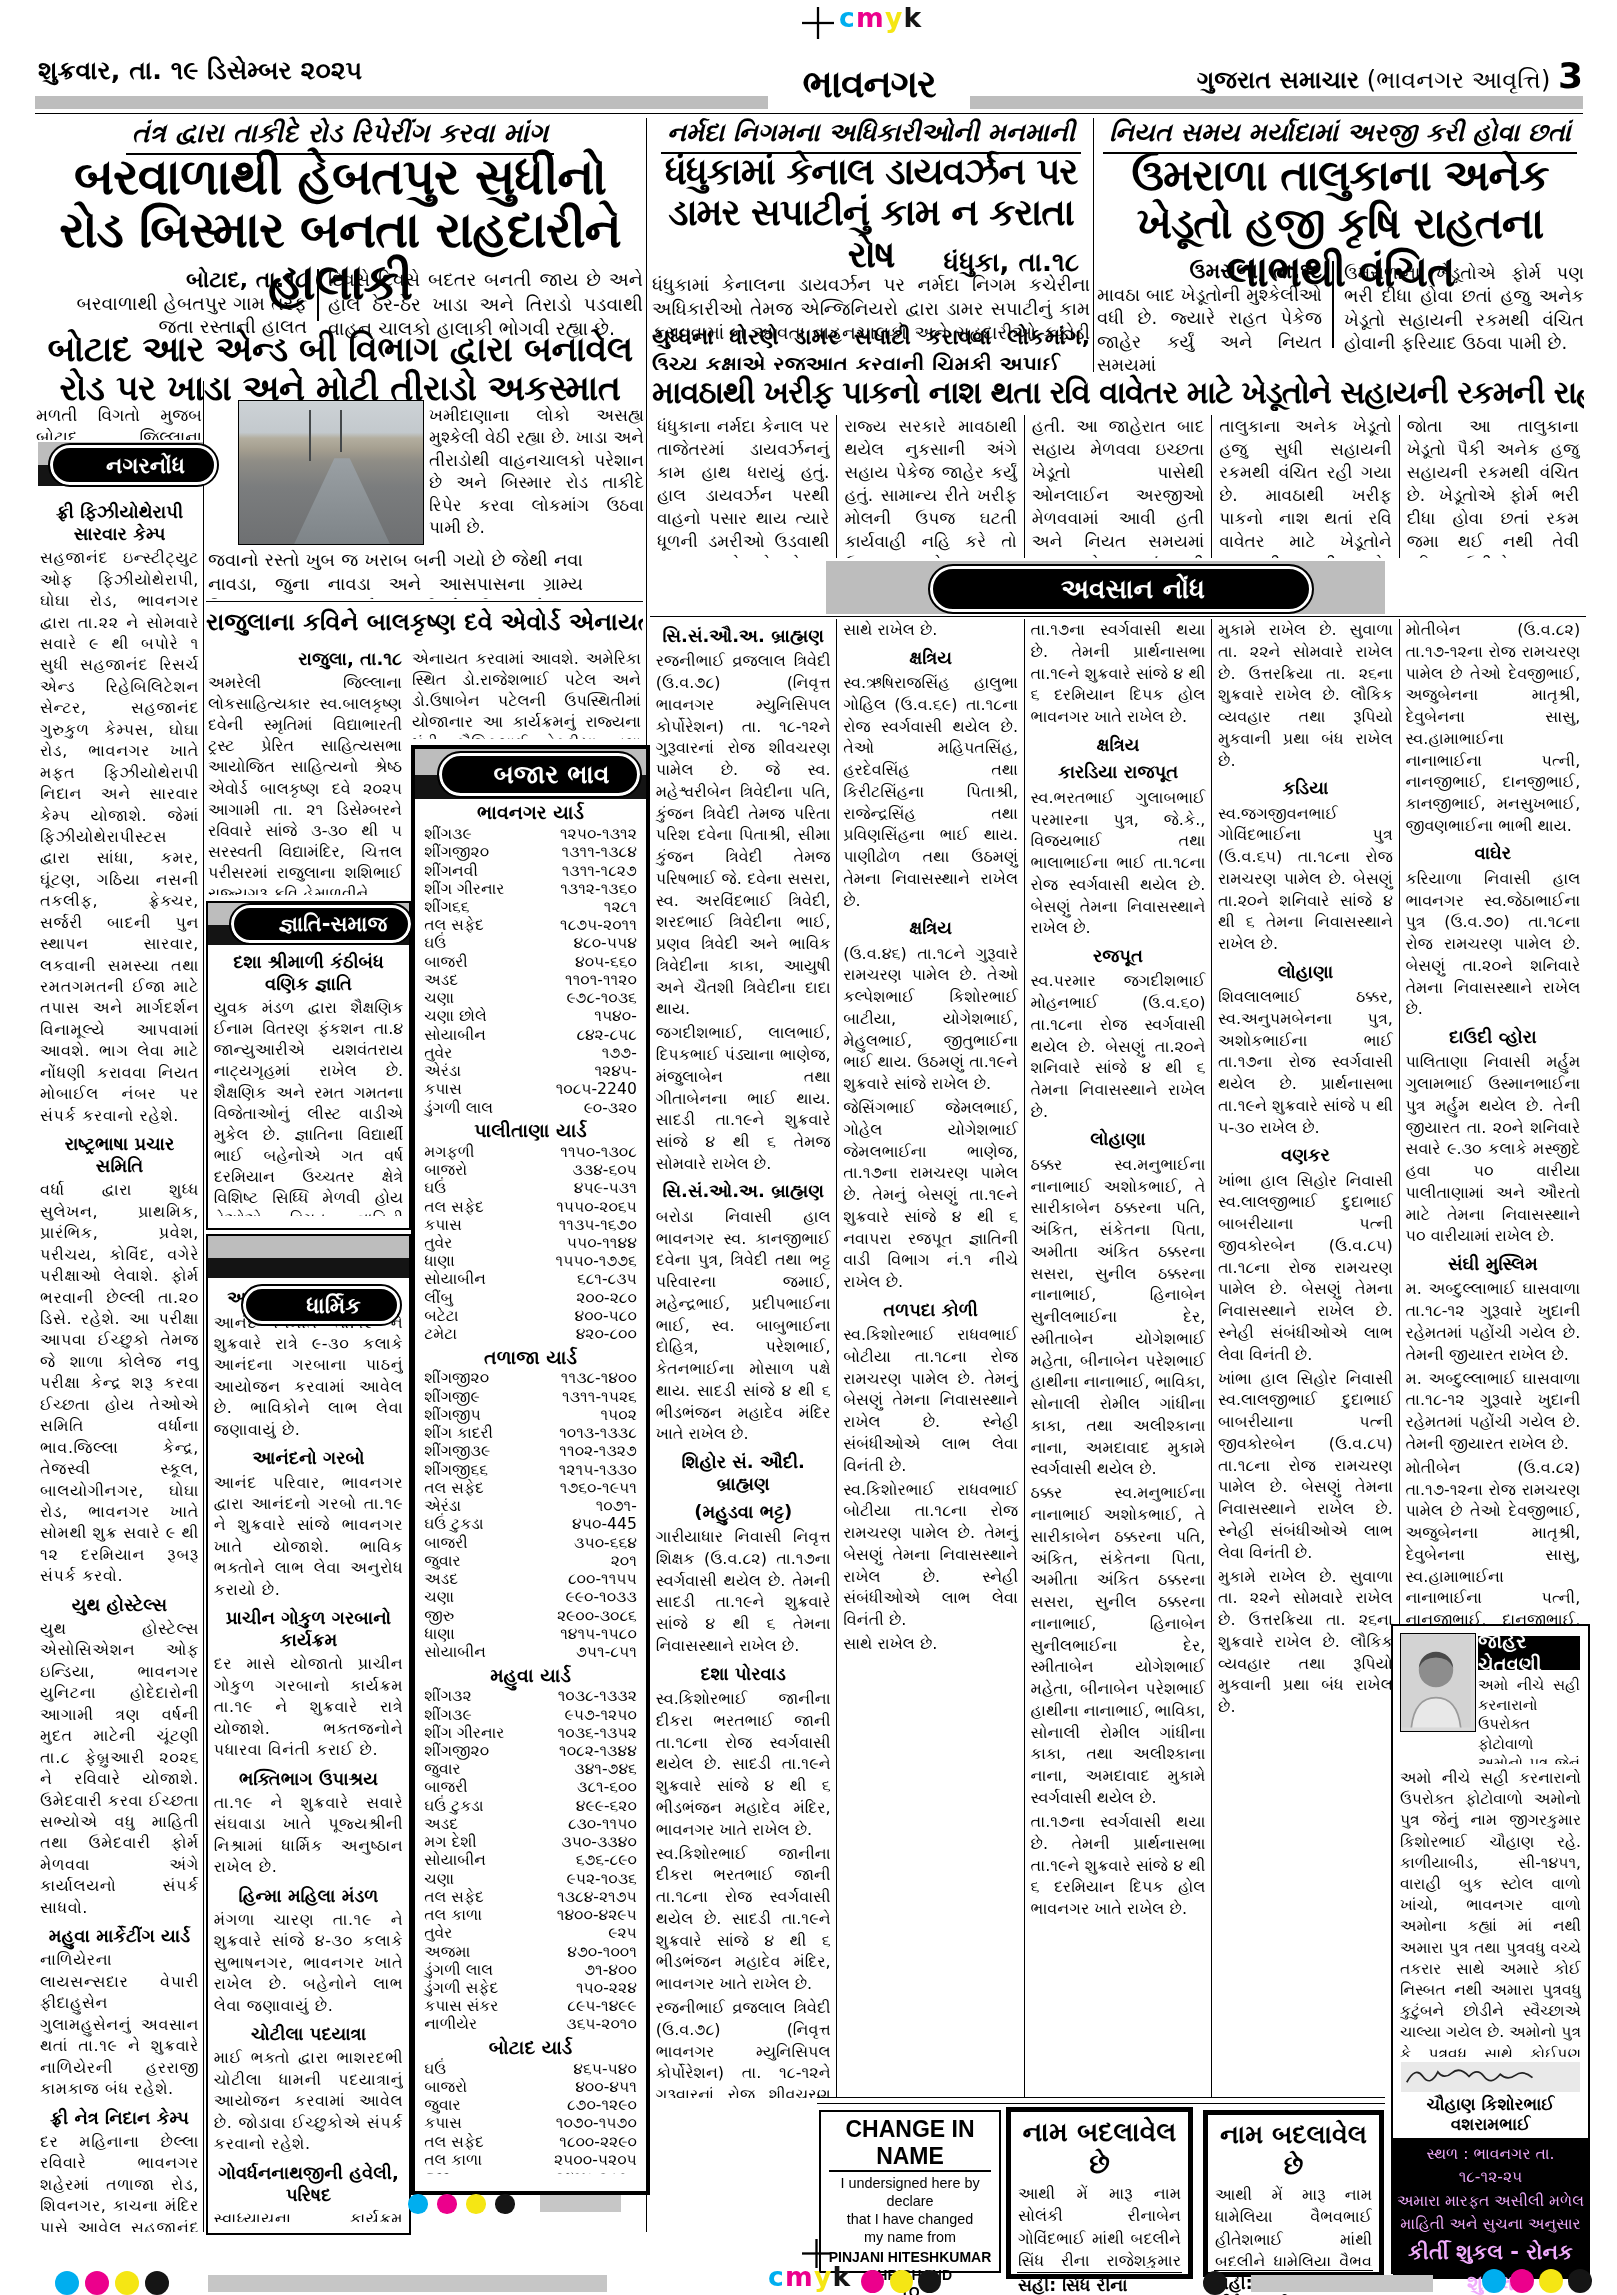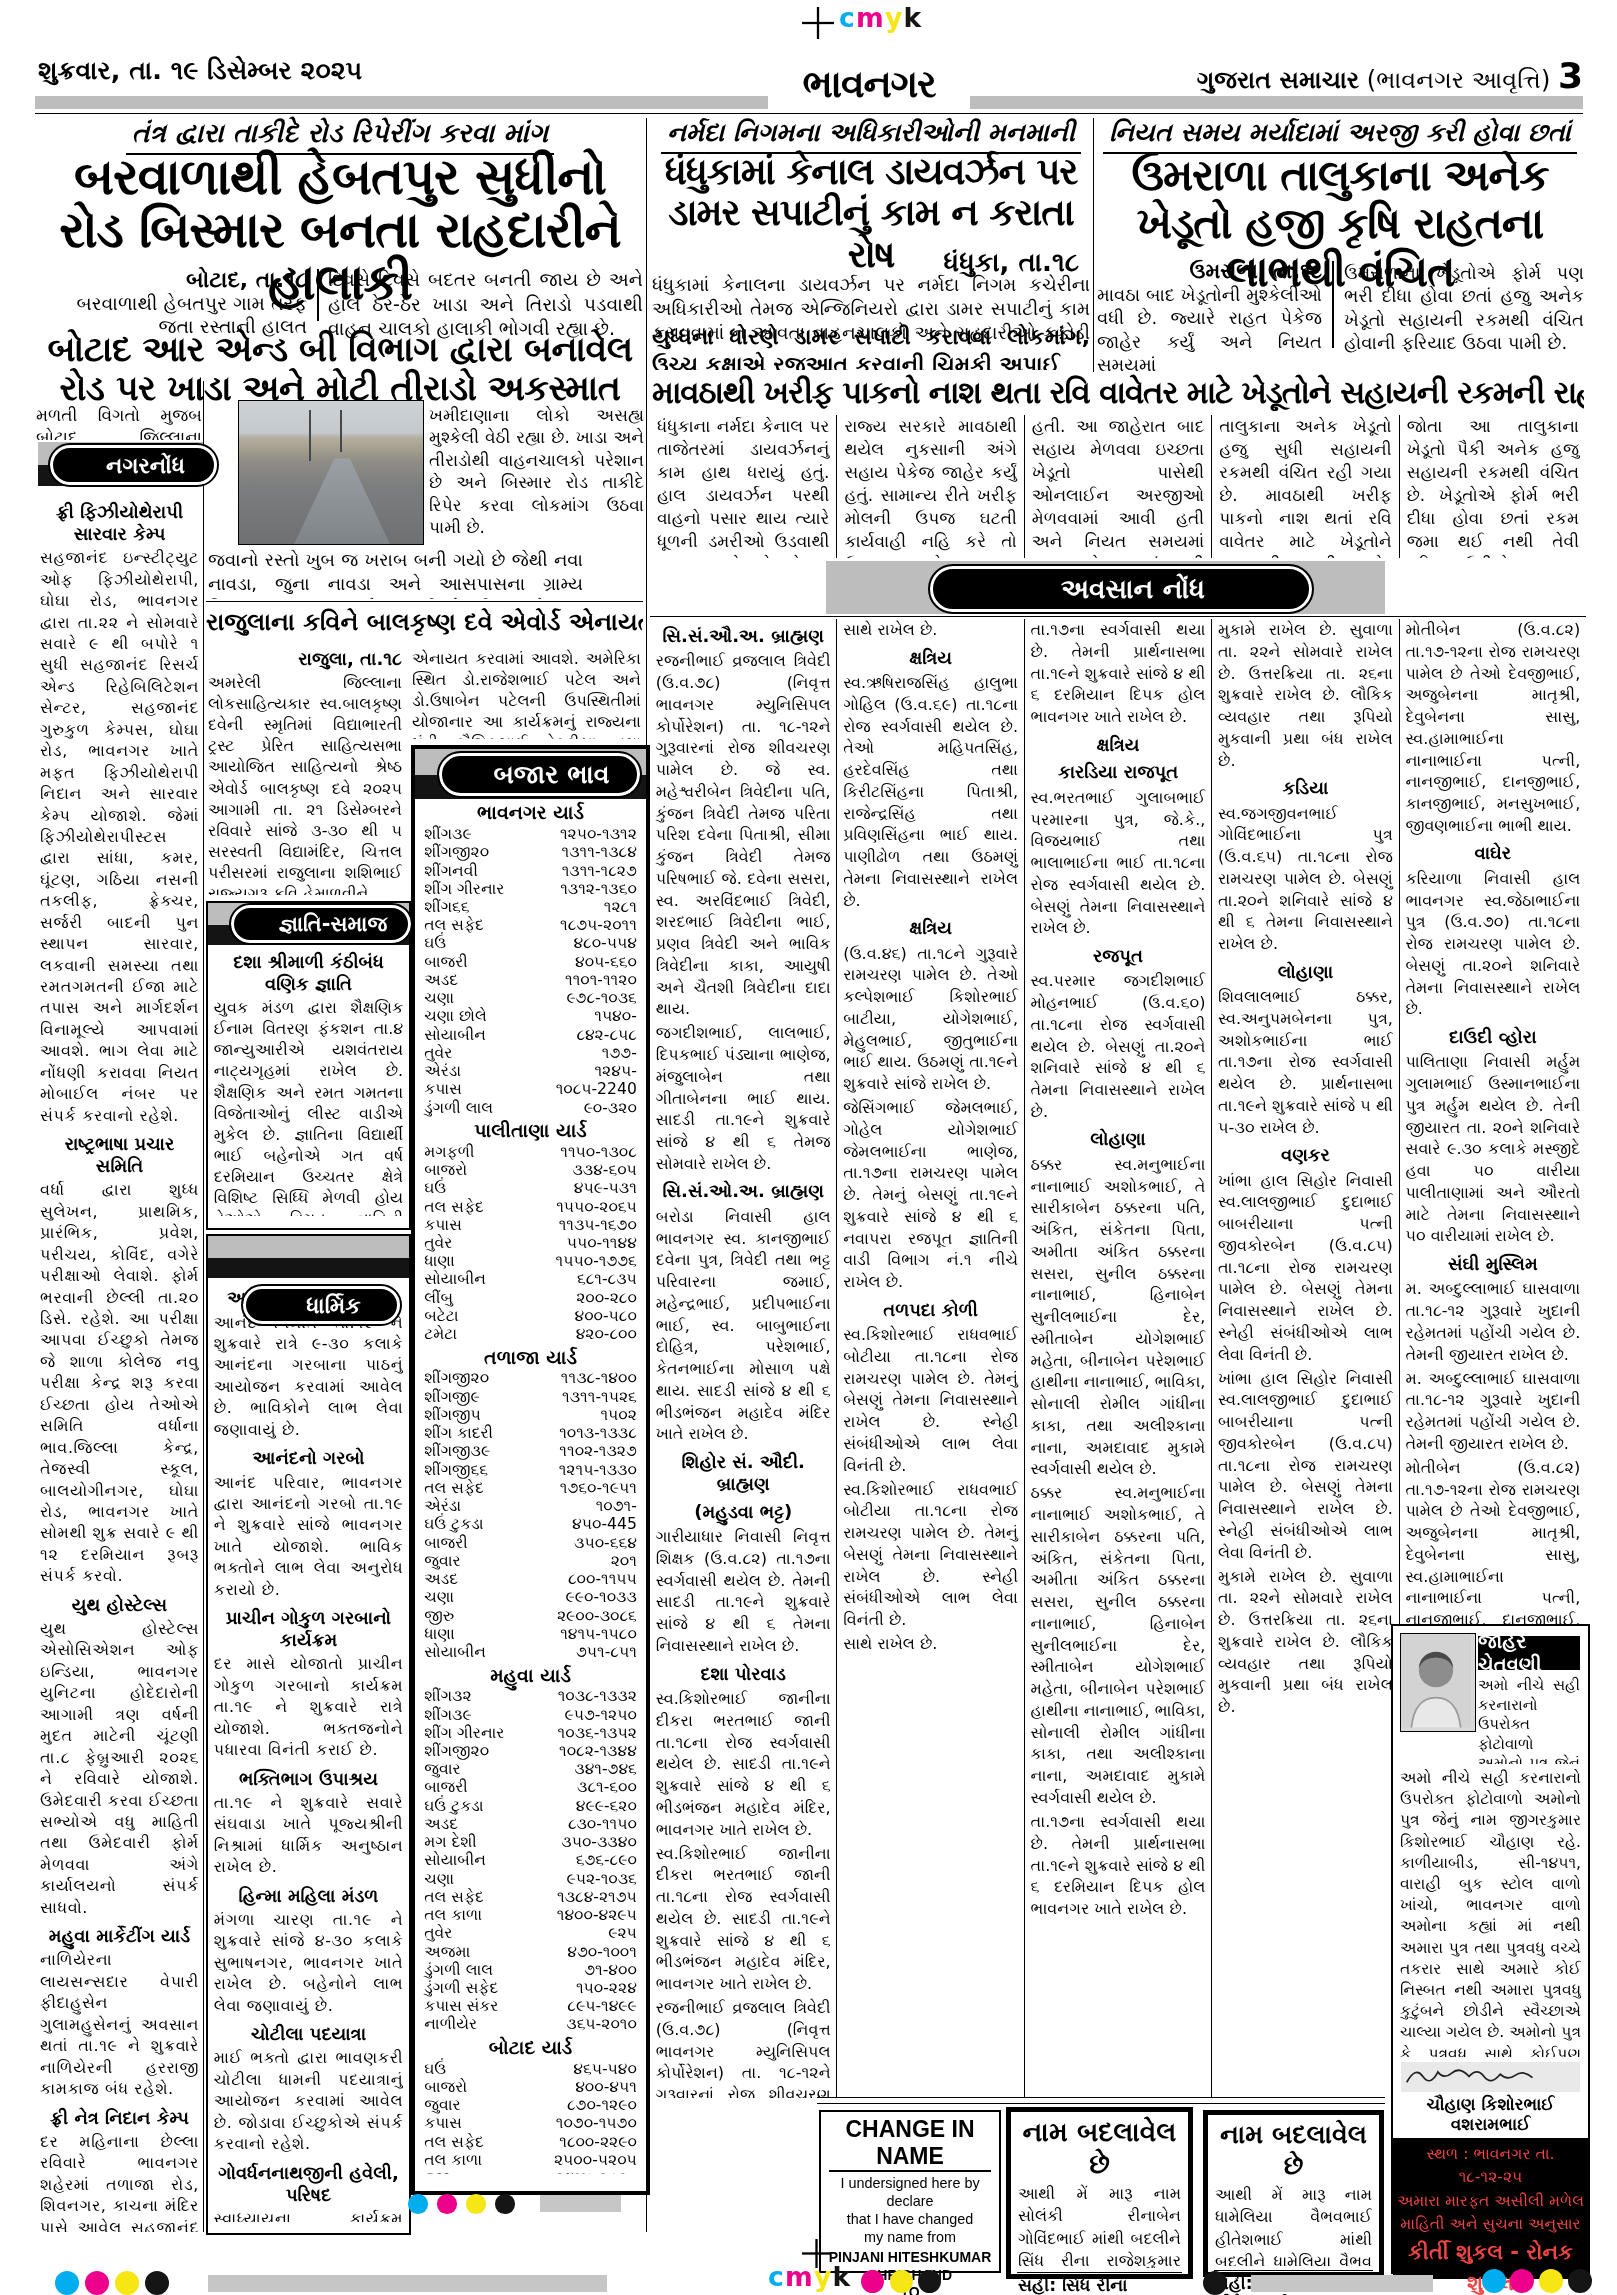--- a/index.html
+++ b/index.html
@@ -29,21 +29,21 @@
   .obit-h{text-align:center;font-weight:bold;font-size:18px;margin:5.8px 0 3.5px;}
   .obit-p{font-size:16px;line-height:1.36;text-align:justify;margin:0 0 2.3px;}
   .nag-h{text-align:center;font-weight:bold;font-size:18px;margin:7px 0 2.3px;}
   .nag-p{font-size:16px;line-height:1.34;text-align:justify;letter-spacing:0.6px;}
   .deck-col{flex:1;overflow:hidden;padding:0 7px;font-size:17px;line-height:1.35;text-align:justify;}
   .deck-col + .deck-col{border-left:1.7px solid #000;}
   .dot{position:absolute;border-radius:50%;width:24px;height:24px;}
   .graybar{position:absolute;background:#c6c6c6;}
   .cmyk span{font-weight:bold;font-size:26.6px;letter-spacing:1.2px;}
   .adline{line-height:1.25;}
-  .wfoot{color:#ef4444;text-align:center;line-height:1.5;}
+  .wfoot{color:#f0abfc;text-align:center;line-height:1.5;}
   .photo-road{position:absolute;border:1.7px solid #000;
      background:
        linear-gradient(180deg,#cdd2d6 0%,#c3c9cd 22%,#b3ae9f 26%,#a49e8f 34%,#8f8d86 42%,#7b7d7e 60%,#6e7072 100%);}
   .photo-road .road{position:absolute;left:30%;right:18%;top:40%;bottom:0;
      background:linear-gradient(180deg,#9aa0a4,#7e8488);clip-path:polygon(42% 0,58% 0,100% 100%,0 100%);}
   .photo-road .pole{position:absolute;width:1.7px;background:#44484a;top:6%;height:36%;}
   .portrait{background:#d9d9d9;border:1.7px solid #000;position:relative;overflow:hidden;}
   .sigbox{background:#e9e9e9;}
 </style>
 </head>
@@ -154,21 +154,21 @@
         <div class="nag-p">આનંદ નિમીતે તા.૧૯ ને શુક્રવારે રાત્રે ૯-૩૦ કલાકે આનંદના ગરબાના પાઠનું આયોજન કરવામાં આવેલ છે. ભાવિકોને લાભ લેવા જણાવાયું છે.</div>
         <div class="nag-h">આનંદનો ગરબો</div>
         <div class="nag-p">આનંદ પરિવાર, ભાવનગર દ્વારા આનંદનો ગરબો તા.૧૯ ને શુક્રવારે સાંજે ભાવનગર ખાતે યોજાશે. ભાવિક ભક્તોને લાભ લેવા અનુરોધ કરાયો છે.</div>
         <div class="nag-h">પ્રાચીન ગોકુળ ગરબાનો કાર્યક્રમ</div>
         <div class="nag-p">દર માસે યોજાતો પ્રાચીન ગોકુળ ગરબાનો કાર્યક્રમ તા.૧૯ ને શુક્રવારે રાત્રે યોજાશે. ભક્તજનોને પધારવા વિનંતી કરાઈ છે.</div>
         <div class="nag-h">ભક્તિભાગ ઉપાશ્રય</div>
         <div class="nag-p">તા.૧૯ ને શુક્રવારે સવારે સંઘવાડા ખાતે પૂજ્યશ્રીની નિશ્રામાં ધાર્મિક અનુષ્ઠાન રાખેલ છે.</div>
         <div class="nag-h">હિન્મા મહિલા મંડળ</div>
         <div class="nag-p">મંગળા ચારણ તા.૧૯ ને શુક્રવારે સાંજે ૪-૩૦ કલાકે સુભાષનગર, ભાવનગર ખાતે રાખેલ છે. બહેનોને લાભ લેવા જણાવાયું છે.</div>
         <div class="nag-h">ચોટીલા પદયાત્રા</div>
-        <div class="nag-p">માઈ ભક્તો દ્વારા ભાવણકરી ચોટીલા ધામની પદયાત્રાનું આયોજન કરવામાં આવેલ છે. જોડાવા ઈચ્છુકોએ સંપર્ક કરવાનો રહેશે.</div>
+        <div class="nag-p">માઈ ભક્તો દ્વારા ભાશરદભી ચોટીલા ધામની પદયાત્રાનું આયોજન કરવામાં આવેલ છે. જોડાવા ઈચ્છુકોએ સંપર્ક કરવાનો રહેશે.</div>
         <div class="nag-h">ગોવર્ધનનાથજીની હવેલી, પરિષદ</div>
         <div class="nag-p">સ્વાધ્યાયના કાર્યક્રમ અંતર્ગત સવારે ૪-૩૦ થી ૫ મંગળા, સવારે ૮-૩૦ કલાકે શૃંગાર દર્શનનો લાભ મળશે.</div>
       </div>
   </div>
 
   <div class="abs" style="left:411px;top:745px;width:231px;height:1442px;border:4px solid #000;">
     <div class="band" style="left:0;top:0;width:100%;height:50px;position:relative;">
       <div class="pill" style="left:24px;top:3.5px;width:171px;height:37px;font-size:25.4px;">બજાર ભાવ</div>
     </div>
     <div style="height:1375px;overflow:hidden;" id="market-body">

